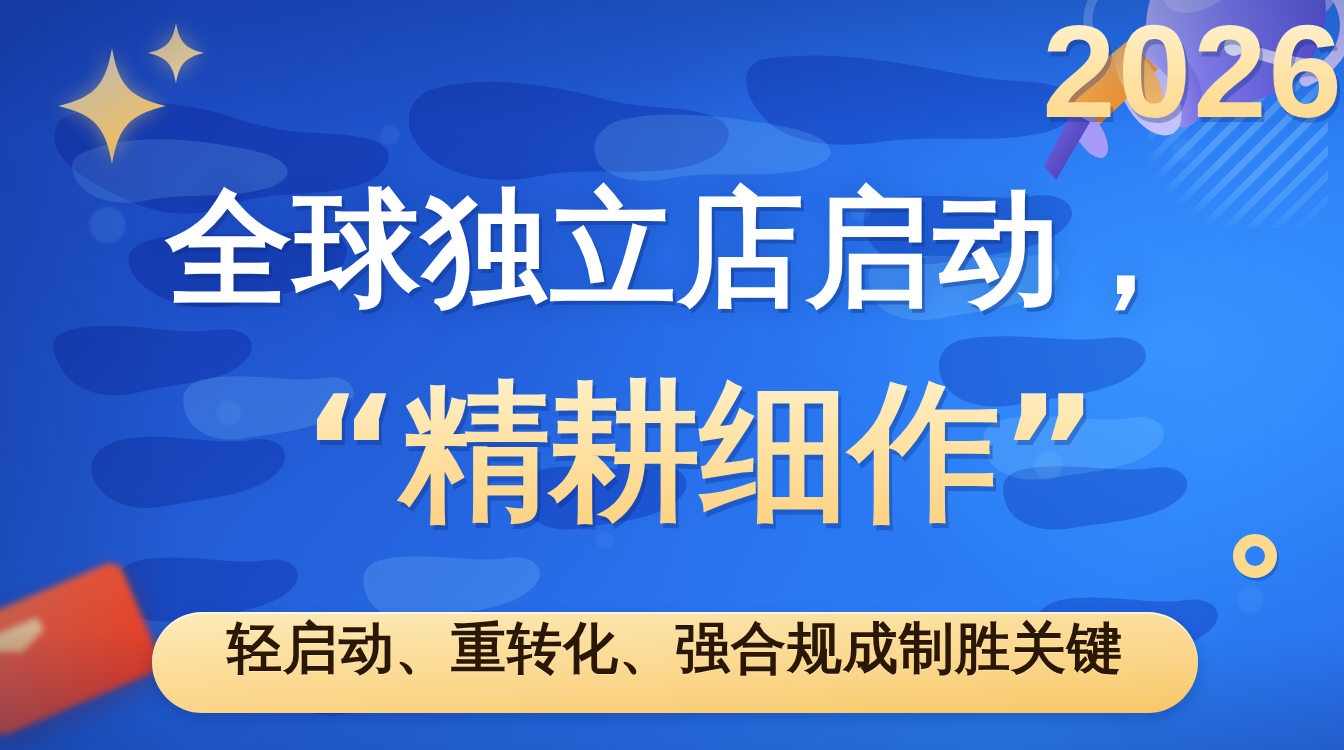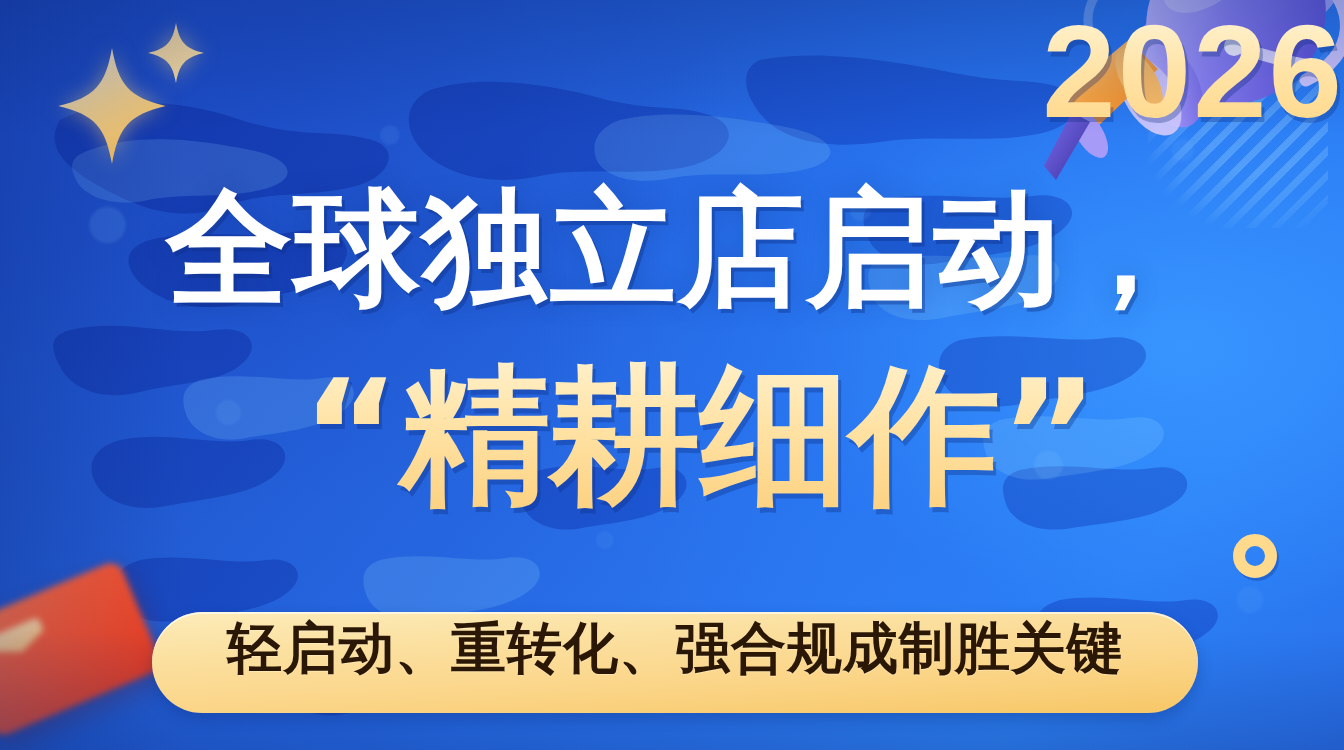--- a/index.html
+++ b/index.html
@@ -168,21 +168,21 @@
     font-size: 126px;
     line-height: 1.16;
     letter-spacing: 2px;
     color: #ffffff;
     text-shadow:
       3px 4px 0 rgba(12,45,130,.38),
       0 0 26px rgba(8,35,110,.22);
   }
 
   .line-2 {
-    top: 348px;
+    top: 364px;
     font-size: 150px;
     line-height: 1.16;
     letter-spacing: 0px;
     background: linear-gradient(180deg, #fff2cf 0%, #ffe2a4 46%, #fcd07e 100%);
     -webkit-background-clip: text;
     background-clip: text;
     color: transparent;
     filter: drop-shadow(3px 5px 0 rgba(12,45,130,.34));
     margin-left: 44px;
   }

